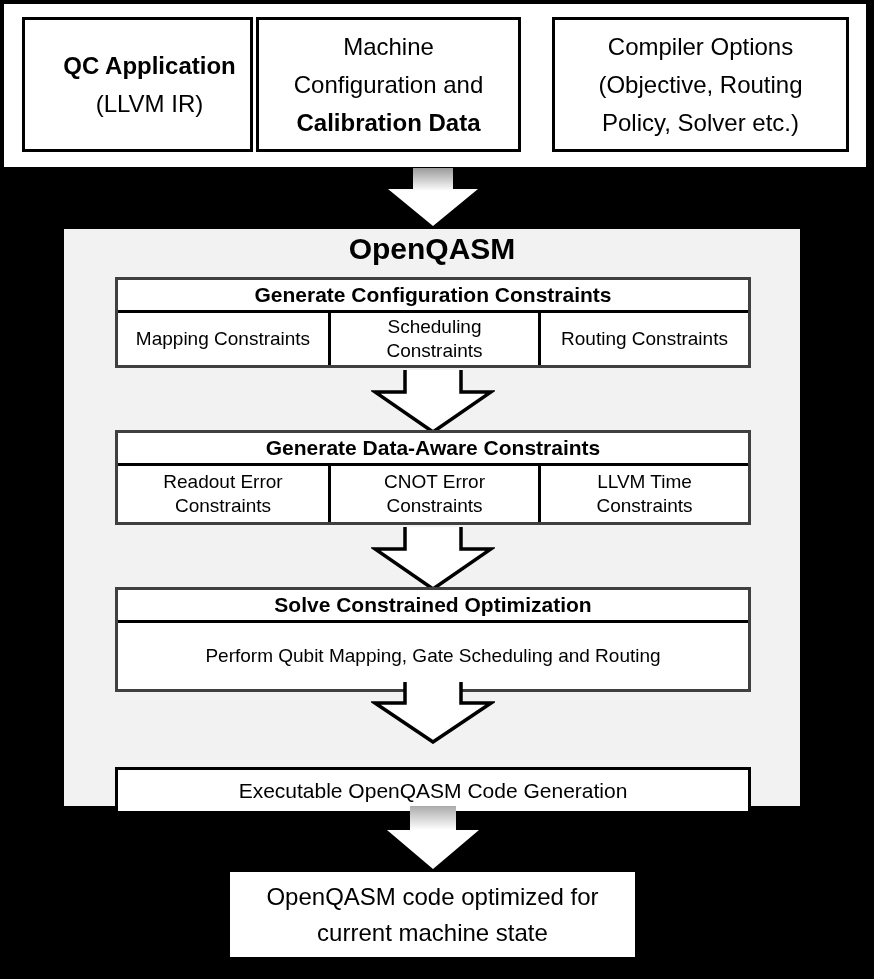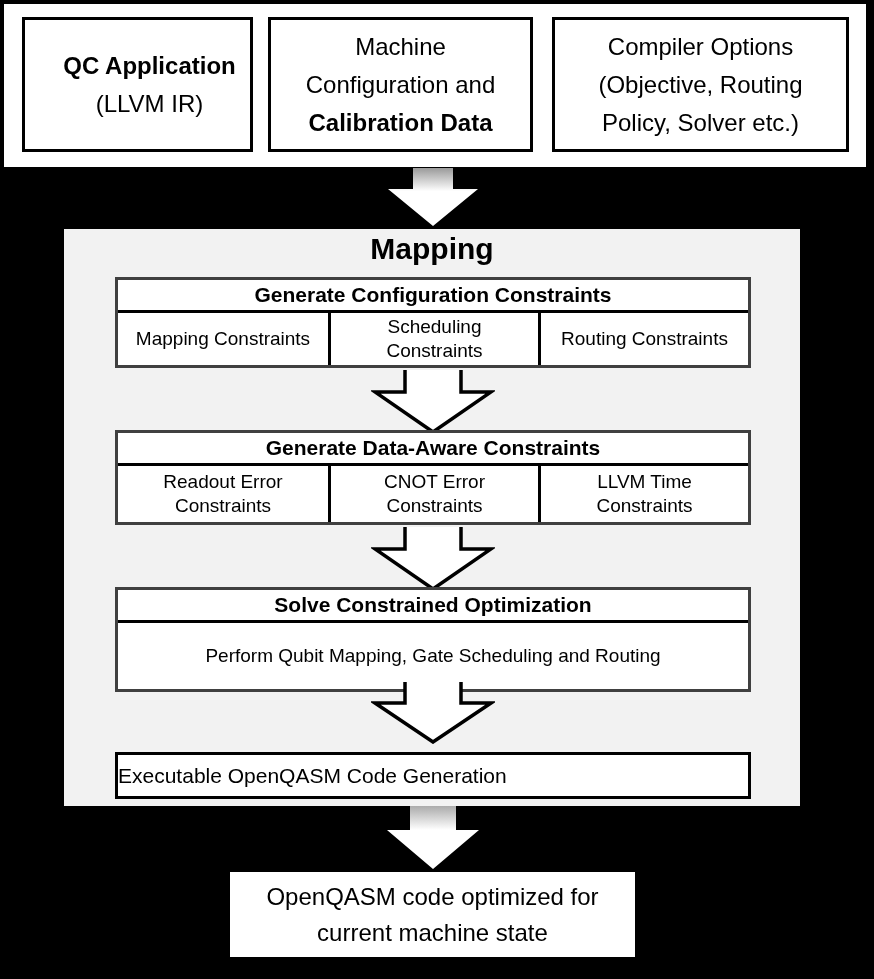--- a/index.html
+++ b/index.html
@@ -6,37 +6,37 @@
   .canvas{position:relative;width:874px;height:979px;background:#000;overflow:hidden;
           font-family:"Liberation Sans", sans-serif;color:#000;}
   
   .banner{position:absolute;left:4px;top:4px;width:862px;height:163px;background:#fff;
           display:flex;align-items:flex-start;padding:0;box-sizing:border-box;}
   .in-box{position:absolute;top:13px;height:135px;background:#fff;border:3px solid #000;
           box-sizing:border-box;display:flex;flex-direction:column;justify-content:center;
           text-align:center;font-size:24px;line-height:38px;}
   .in-box .bold{font-weight:bold;}
   #inbox1{left:18px;width:231px;padding-left:24px;}
-  #inbox2{left:264px;width:265px;padding:0 10px;}
+  #inbox2{left:252px;width:265px;padding:0 10px;}
   #inbox3{left:548px;width:297px;padding:0 12px;}
   
   .compiler{position:absolute;left:64px;top:229px;width:736px;height:577px;background:#f2f2f2;}
   .compiler-title{position:absolute;top:3px;left:0;width:100%;text-align:center;
                   font-size:30px;font-weight:bold;}
   .stage{position:absolute;left:51px;width:636px;border:3px solid #404040;background:#fff;box-sizing:border-box;}
   .stage-header{border-bottom:3px solid #000;display:flex;align-items:center;justify-content:center;
                 font-size:21px;font-weight:bold;text-align:center;}
   .stage-cells{display:grid;grid-template-columns:1fr 1fr 1fr;}
   .stage-cells.single{grid-template-columns:1fr;}
   .stage-cell{display:flex;align-items:center;justify-content:center;text-align:center;
               font-size:19px;line-height:24px;border-left:3px solid #000;}
   .stage-cell:first-child{border-left:none;}
   .wrap-narrow{display:block;max-width:140px;margin:0 auto;}
-  .final-box{position:absolute;left:51px;top:523px;width:636px;height:47px;border:3px solid #000;
-             background:#fff;box-sizing:border-box;display:flex;align-items:center;justify-content:flex-start;
+  .final-box{position:absolute;left:51px;top:538px;width:636px;height:47px;border:3px solid #000;
+             background:#fff;box-sizing:border-box;display:flex;align-items:center;justify-content:center;
              font-size:21px;text-align:center;}
   .arrow{position:absolute;}
   
   .out-box{position:absolute;left:230px;top:872px;width:405px;height:85px;background:#fff;
            display:flex;align-items:center;text-align:center;
            font-size:24px;line-height:36px;padding:0 6px;box-sizing:border-box;}
 </style>
 </head>
 <body>
 
@@ -62,21 +62,21 @@
     <defs>
       <linearGradient id="grad-top" x1="0" y1="0" x2="0" y2="1">
         <stop offset="0" stop-color="#9a9a9a"></stop>
           <stop offset="0.4" stop-color="#ffffff"></stop>
       </linearGradient>
     </defs>
     <path d="M25,0 L25,21 L0,21 L45,58 L90,21 L65,21 L65,0 Z" fill="url(#grad-top)"></path>
   </svg>
 
   <div class="compiler">
-    <div class="compiler-title">Mapping</div>
+    <div class="compiler-title">OpenQASM</div>
 
     <div class="stage" style="top:48px;">
       <div class="stage-header" style="height:30px;">Generate Configuration Constraints</div>
       <div class="stage-cells">
         <div class="stage-cell" style="height:52px;">
             <span>Mapping Constraints</span>
           </div>
         <div class="stage-cell" style="height:52px;">
             <span class="wrap-narrow">Scheduling Constraints</span>
           </div>

